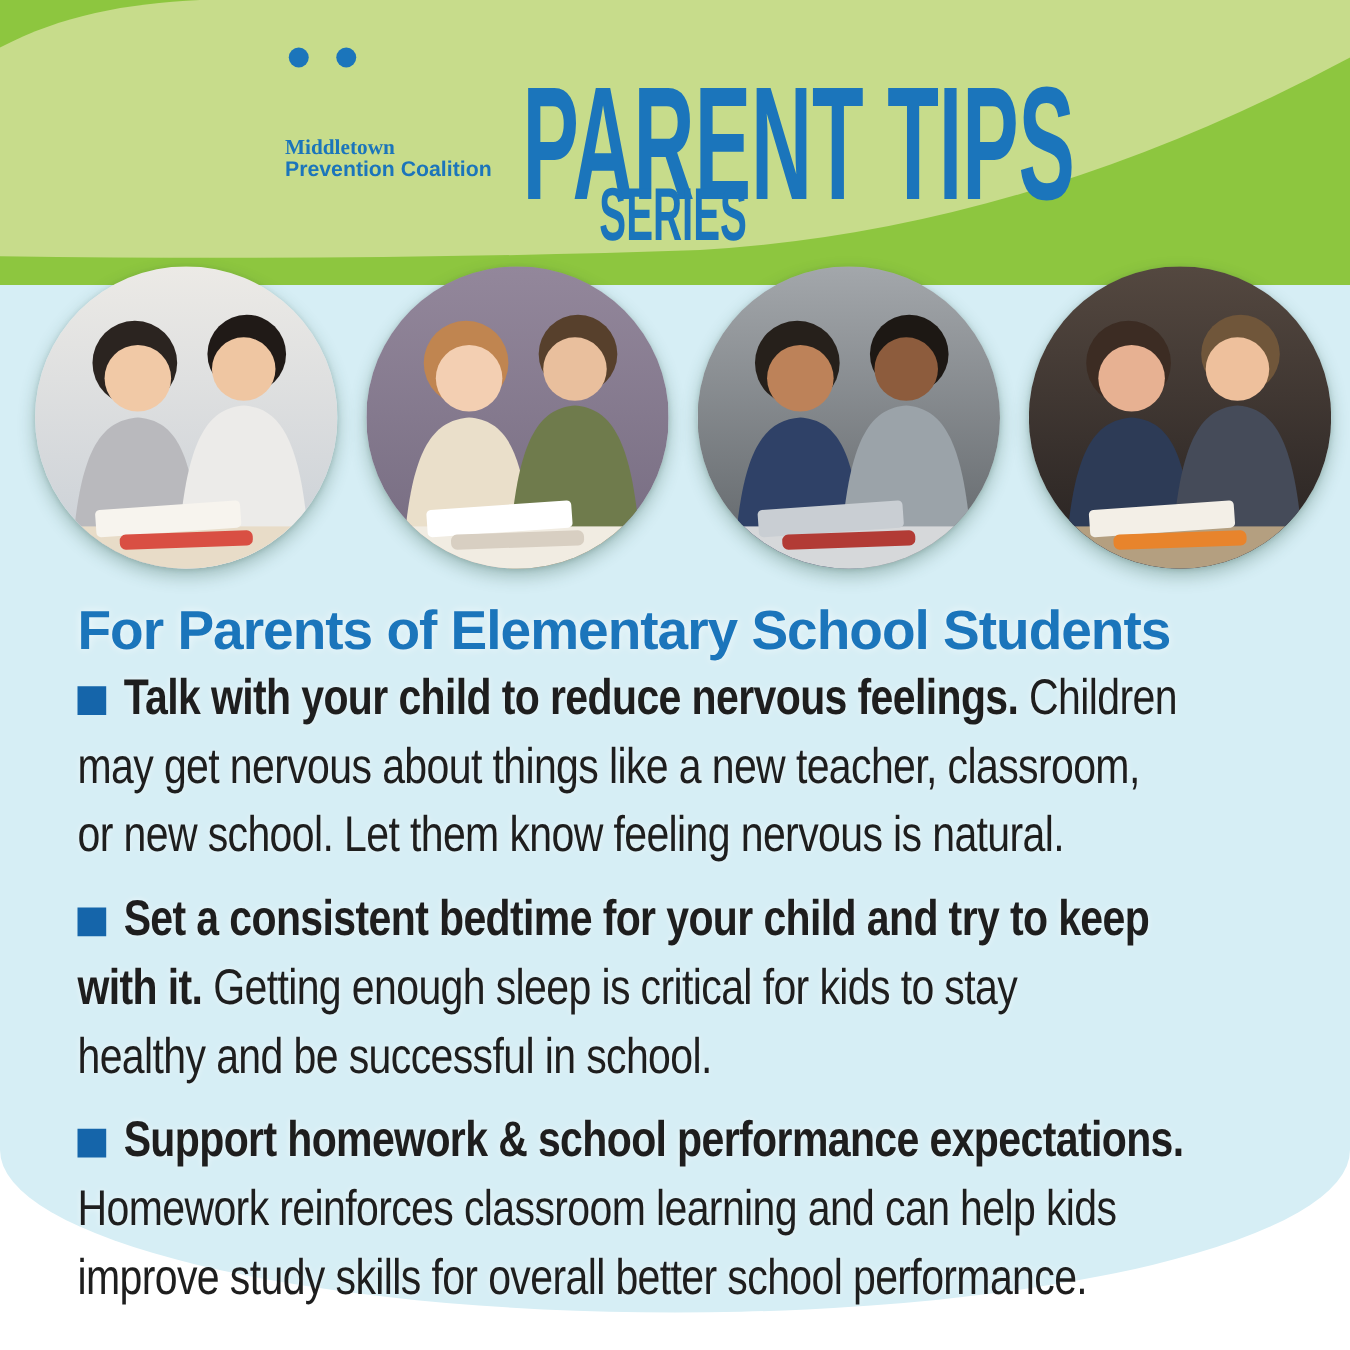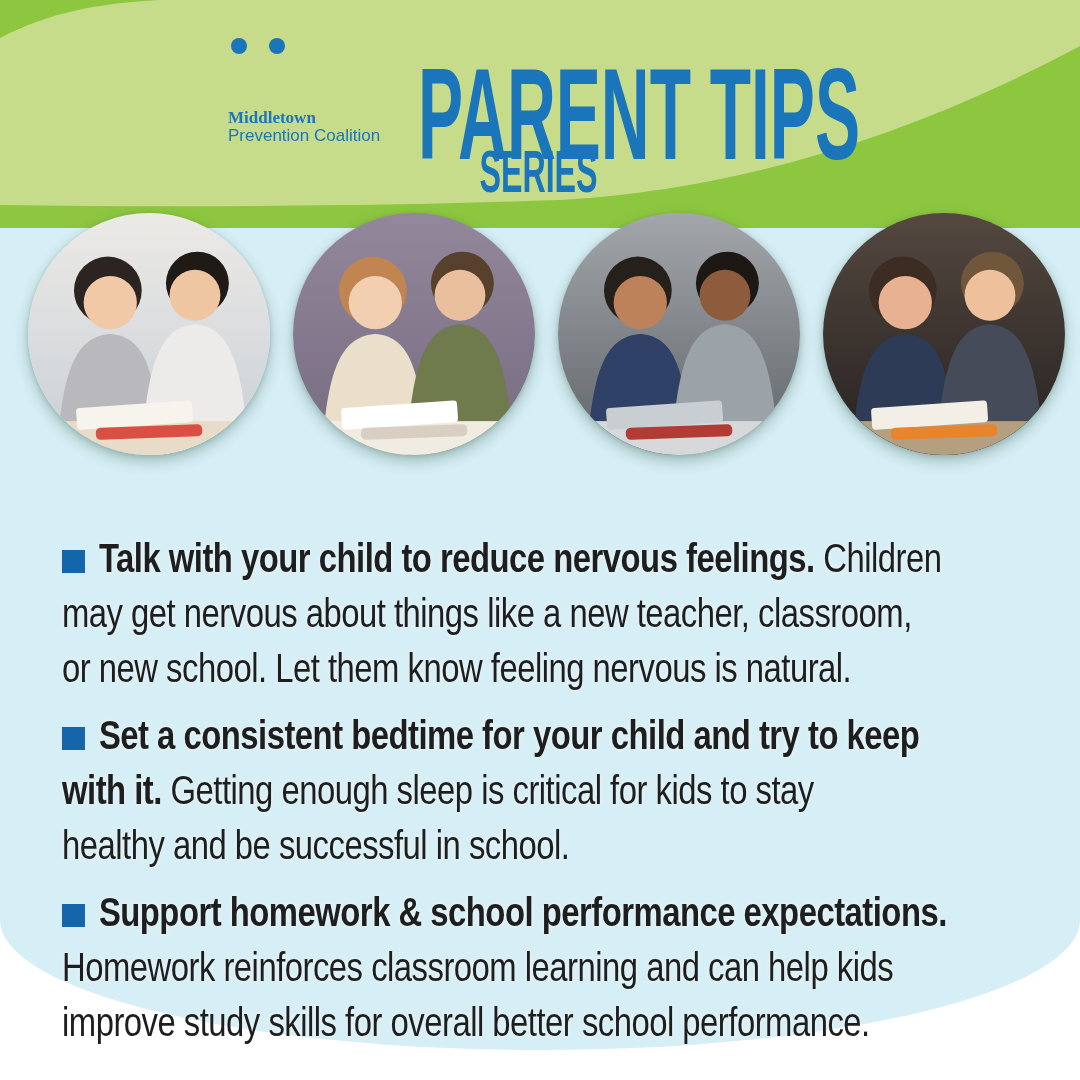--- a/index.html
+++ b/index.html
@@ -20,21 +20,21 @@
   
   .logo{position:absolute;left:227px;top:30px;width:240px;height:115px;color:var(--brand-blue);}
   .logo .dot{position:absolute;width:16px;height:16px;border-radius:50%;background:var(--brand-blue);top:8px;}
   .logo .dot1{left:4px;}
   .logo .dot2{left:42px;}
   .logo-acronym{
     position:absolute;left:0;top:4px;font-size:80px;line-height:1;font-weight:bold;
     letter-spacing:-5px;color:var(--brand-blue);
   }
   .logo-line1{position:absolute;left:1px;top:79px;font-size:17px;font-weight:bold;line-height:18px;letter-spacing:0;font-family:Liberation Serif, serif;}
-  .logo-line2{position:absolute;left:1px;top:97px;font-size:17px;font-weight:normal;line-height:18px;letter-spacing:0;}
+  .logo-line2{position:absolute;left:1px;top:97px;font-size:17px;font-weight:bold;line-height:18px;letter-spacing:0;}
   
   .title-svg{position:absolute;left:408px;top:26px;width:470px;height:180px;overflow:visible;}
   .title-svg text{fill:var(--brand-blue);font-family:"Liberation Sans","DejaVu Sans",sans-serif;font-weight:bold;}
   
   .photo{
     position:absolute;top:213px;width:242px;height:242px;border-radius:50%;overflow:hidden;
     box-shadow:0 6px 14px rgba(42,84,66,.33), 0 1px 4px rgba(42,84,66,.18);
   }
   .photo svg{display:block;width:100%;height:100%;}
   
@@ -159,20 +159,21 @@
           <circle cx="70" cy="29" r="13" fill="#70563a"></circle>
           <circle cx="69" cy="34" r="10.5" fill="#eec09c"></circle>
           <path d="M47 100 C49 59 56 47 69 46 C82 47 89 59 91 100 Z" fill="#454b59"></path>
           <rect x="-2" y="86" width="104" height="16" fill="#b49f80"></rect>
           <rect x="20" y="79" width="48" height="9" rx="1.5" fill="#f3efe7" transform="rotate(-4 44 83)"></rect>
           <rect x="28" y="88" width="44" height="5" rx="2" fill="#e8842c" transform="rotate(-2 50 90)"></rect>
         </svg>
       </div>
     </div>
 
+  <h1 class="heading">For Parents of Elementary School Students</h1>
 
   <div id="tips">
       <div class="para" style="top: 531px;">
         <div class="tip-line"><span class="bullet-sq"></span><span class="b">Talk with your child to reduce nervous feelings.</span><span class="r"> Children</span></div>
         <div class="tip-line"><span class="r">may get nervous about things like a new teacher, classroom,</span></div>
         <div class="tip-line"><span class="r">or new school. Let them know feeling nervous is natural.</span></div>
       </div>
       <div class="para" style="top: 708px;">
         <div class="tip-line"><span class="bullet-sq"></span><span class="b">Set a consistent bedtime for your child and try to keep</span></div>
         <div class="tip-line"><span class="b">with it.</span><span class="r"> Getting enough sleep is critical for kids to stay</span></div>

